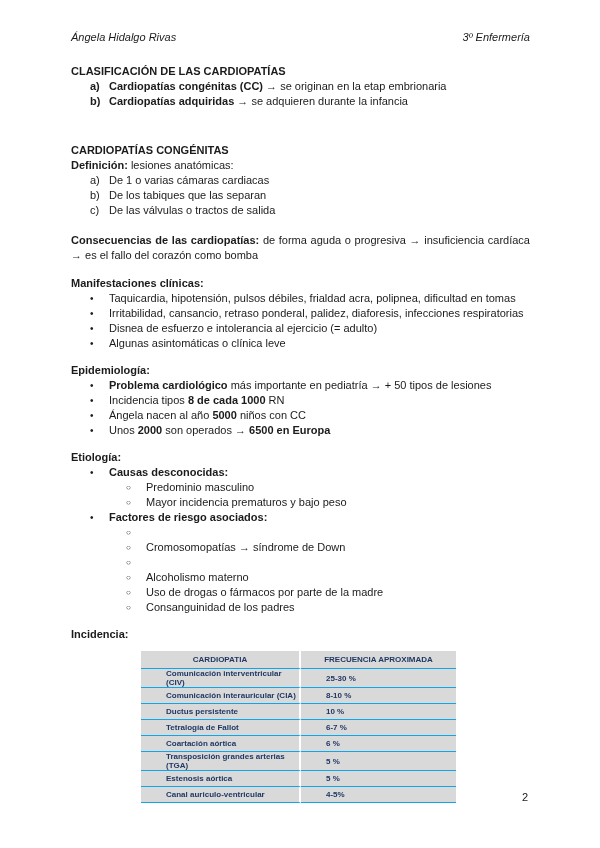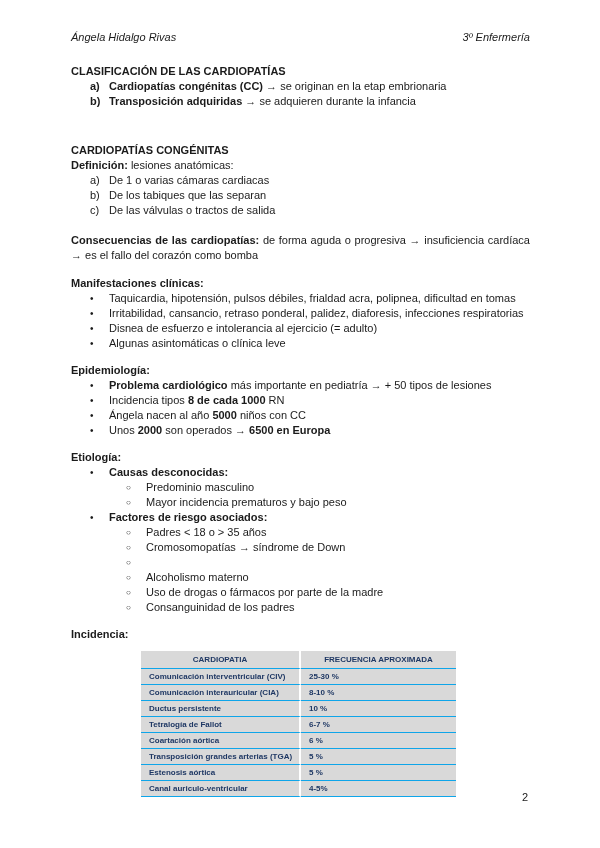--- a/index.html
+++ b/index.html
@@ -44,21 +44,21 @@
   table.incidence th, table.incidence td {
     background:#d9d9d9;
     border-bottom:1px solid #0ea5e9;
     vertical-align:middle;
   }
   table.incidence th {
     height:18px; text-align:center;
     font-size:8px;
   }
   table.incidence td {
-    height:16px; text-align:left; padding-left:8px;
+    height:16px; text-align:left; padding-left:25px;
   }
   table.incidence th:first-child, table.incidence td:first-child {
     width:160px; border-right:2px solid #ffffff;
   }
   .page-number {
     position:absolute; top:790px; right:72px;
     font-size:11px; color:#1b1b1b;
   }
 </style>
 </head>
@@ -71,21 +71,21 @@
     <span>3º Enfermería</span>
   </div>
 
   <div class="sec-title mt-title1">CLASIFICACIÓN DE LAS CARDIOPATÍAS</div>
   <div class="li">
     <span class="mk b">a)</span>
     <span class="txt"><span class="b">Cardiopatías congénitas (CC)</span><span> → se originan en la etap embrionaria</span></span>
   </div>
   <div class="li">
     <span class="mk b">b)</span>
-    <span class="txt"><span class="b">Transposición adquiridas</span><span> → se adquieren durante la infancia</span></span>
+    <span class="txt"><span class="b">Cardiopatías adquiridas</span><span> → se adquieren durante la infancia</span></span>
   </div>
 
   <div class="sec-title mt-sec2">CARDIOPATÍAS CONGÉNITAS</div>
   <div><span class="b">Definición:</span><span> lesiones anatómicas:</span></div>
   <div class="li">
     <span class="mk">a)</span>
     <span class="txt">De 1 o varias cámaras cardiacas</span>
   </div>
   <div class="li">
     <span class="mk">b)</span>
@@ -146,21 +146,20 @@
   <div class="li li2">
     <span class="mk circ">○</span>
     <span class="txt">Mayor incidencia prematuros y bajo peso</span>
   </div>
   <div class="li">
     <span class="mk dot">•</span>
     <span class="txt b">Factores de riesgo asociados:</span>
   </div>
   <div class="li li2">
     <span class="mk circ">○</span>
-    <span class="txt">Padres &lt; 18 o &gt; 35 años</span>
   </div>
   <div class="li li2">
     <span class="mk circ">○</span>
     <span class="txt">Cromosomopatías → síndrome de Down</span>
   </div>
   <div class="li li2">
     <span class="mk circ">○</span>
   </div>
   <div class="li li2">
     <span class="mk circ">○</span>

